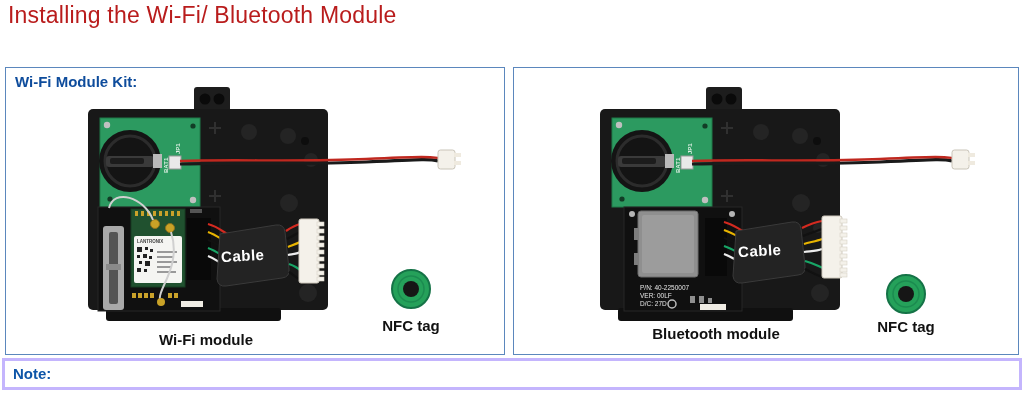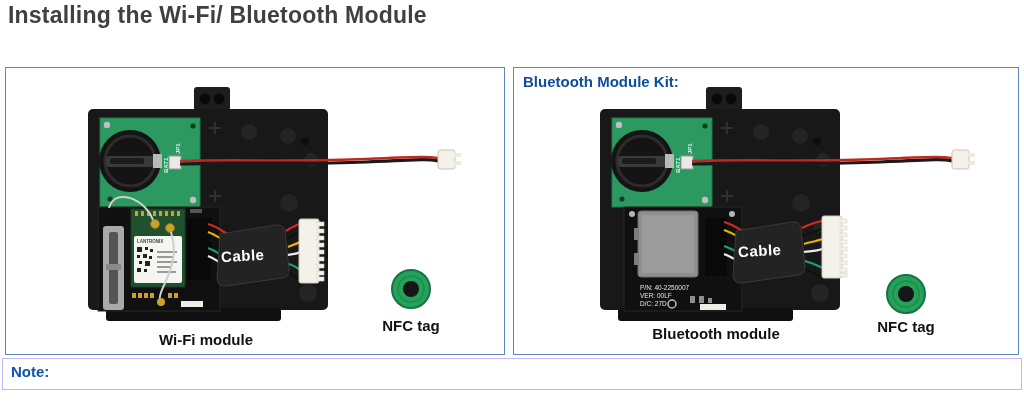--- a/index.html
+++ b/index.html
@@ -1,56 +1,57 @@
 <!DOCTYPE html>
 <html><head>
 <meta charset="utf-8">
 <style>
   html,body{margin:0;padding:0;}
   body{
     width:1024px;height:411px;position:relative;background:#ffffff;
     font-family:"Liberation Sans", sans-serif;overflow:hidden;
   }
   .title{
-    position:absolute;left:8px;top:2px;font-size:23px;font-weight:bold;
-    color:#404040;letter-spacing:0.2px;
+    position:absolute;left:8px;top:2px;font-size:23px;font-weight:normal;
+    color:#b91c1c;letter-spacing:0.2px;
   }
   .panel{
     position:absolute;top:67px;height:288px;border:1px solid #5b87bd;
     background:#fff;box-sizing:border-box;
   }
   .panel.wifi{left:5px;width:500px;}
   .panel.bt{left:513px;width:506px;}
   .panel-header{
     position:absolute;left:9px;top:5px;font-size:15px;font-weight:bold;
     color:#0e4c9c;z-index:2;
   }
   svg.illus{position:absolute;left:0;top:0;width:100%;height:100%;}
   .note-box{
     position:absolute;left:2px;top:358px;width:1020px;height:32px;
-    border:1px solid #c4b5fd;box-sizing:border-box;padding:2px 8px;
+    border:3px solid #c4b5fd;box-sizing:border-box;padding:2px 8px;
     background:#fff;
   }
   .note-label,.note-text{
     color:#0d55a8;font-weight:bold;font-size:15px;line-height:21px;
     white-space:nowrap;
   }
   
   .caption{font-size:15px;font-weight:bold;fill:#111;text-anchor:middle;}
   .cable-text{font-size:15px;font-weight:bold;fill:#fff;text-anchor:middle;letter-spacing:0.5px;}
   .pcb-tiny{font-size:6px;font-weight:bold;fill:#dcefe2;}
   .chip-tiny{font-size:4.5px;font-weight:bold;fill:#444;}
   .bt-tiny{font-size:6.5px;fill:#e6e6e6;}
 </style>
 </head>
 <body>
 
 <div class="title">Installing the Wi-Fi/ Bluetooth Module</div>
 
 <div class="panel wifi">
+  <div class="panel-header">Wi-Fi Module Kit:</div>
   <svg class="illus" viewBox="0 0 498 286" aria-hidden="true">
 
     <g>
       <rect x="188" y="19" width="36" height="28" rx="3" fill="#1d1d1d"></rect>
       <circle cx="199" cy="31" r="5.5" fill="#0a0a0a"></circle>
       <circle cx="213" cy="31" r="5.5" fill="#0a0a0a"></circle>
     </g>
 
     <g>
       <rect x="82" y="41" width="240" height="201" rx="5" fill="#181818"></rect>
@@ -199,21 +200,20 @@
     <g>
       <circle cx="405" cy="221" r="19" fill="#25a15a" stroke="#157347" stroke-width="2"></circle>
       <circle cx="405" cy="221" r="13" fill="none" stroke="#1c8b50" stroke-width="1.5"></circle>
       <circle cx="405" cy="221" r="8" fill="#161616"></circle>
     </g>
     <text class="caption" x="405" y="263">NFC tag</text>
   </svg>
 </div>
 
 <div class="panel bt">
-  <div class="panel-header">Bluetooth Module Kit:</div>
   <svg class="illus" viewBox="0 0 504 286" aria-hidden="true">
 
     <g>
       <rect x="192" y="19" width="36" height="28" rx="3" fill="#1d1d1d"></rect>
       <circle cx="203" cy="31" r="5.5" fill="#0a0a0a"></circle>
       <circle cx="217" cy="31" r="5.5" fill="#0a0a0a"></circle>
     </g>
 
     <g>
       <rect x="86" y="41" width="240" height="201" rx="5" fill="#181818"></rect>

